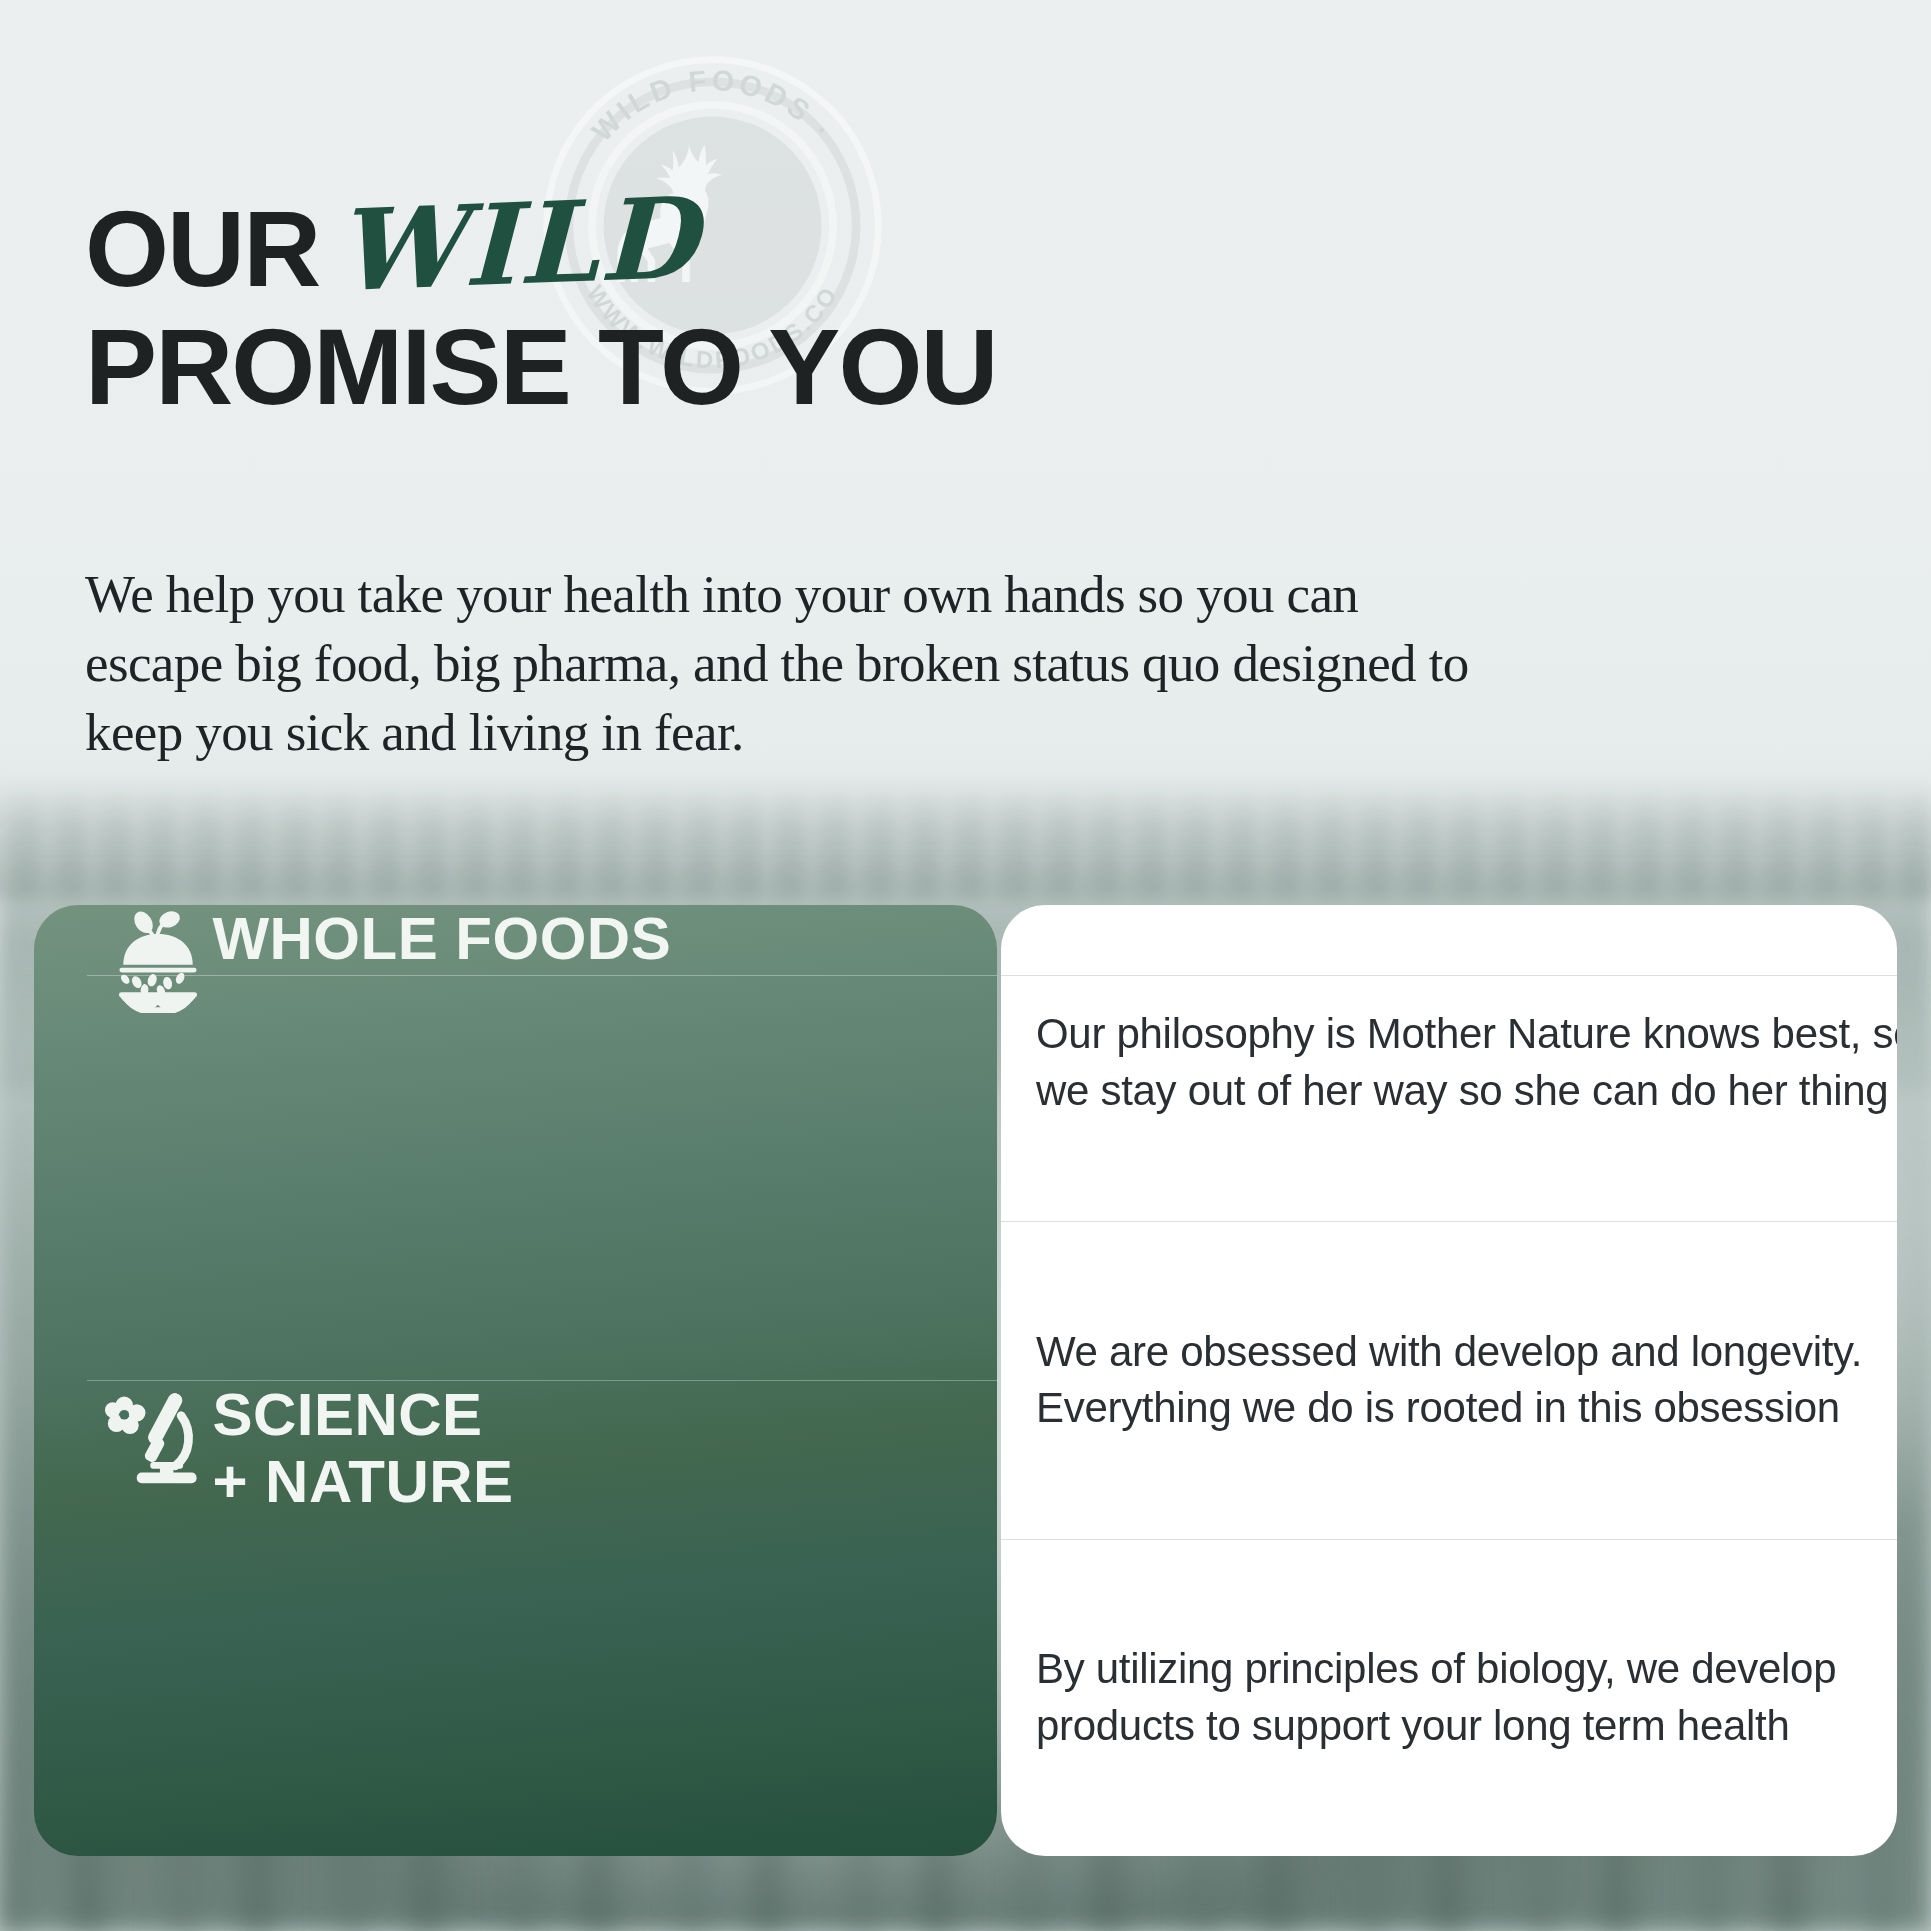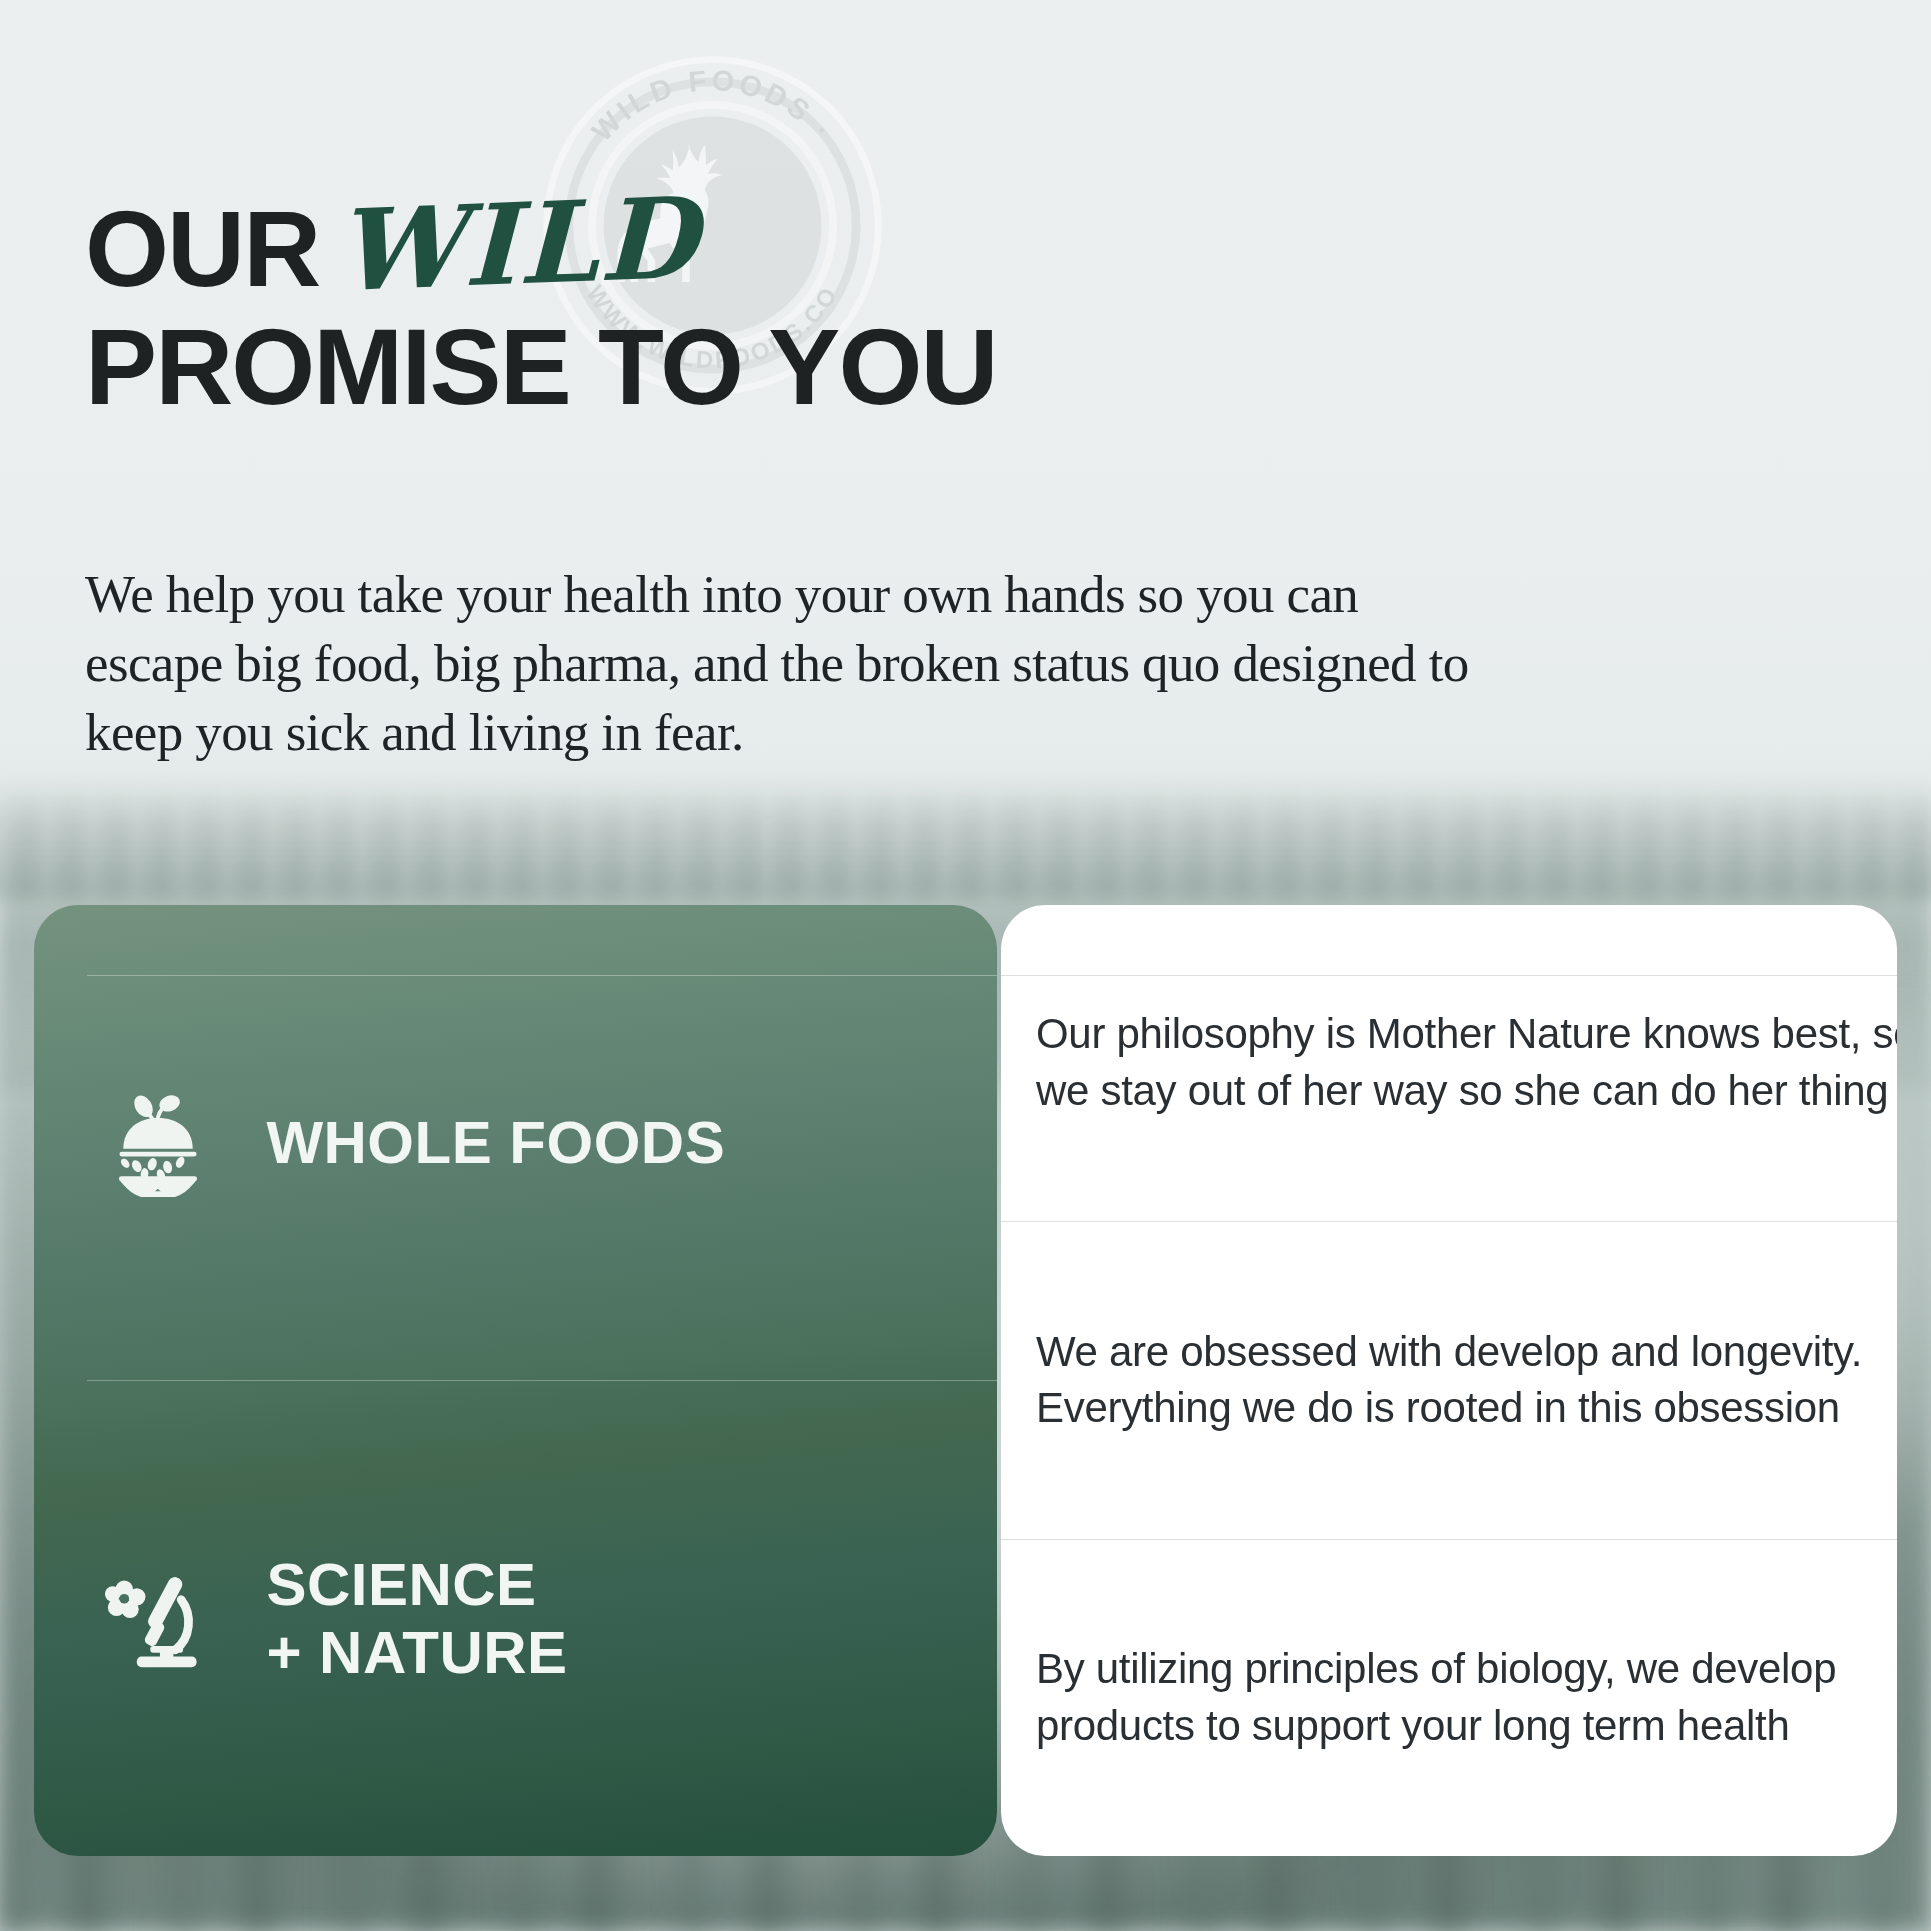--- a/index.html
+++ b/index.html
@@ -191,22 +191,20 @@
   .g-rows {
     position: absolute;
     left: 53px; top: 0;
     width: 910px; height: 951px;
     display: flex;
     flex-direction: column;
   }
   .g-row {
     flex: 1 1 0;
     display: flex;
-    align-items: center;
-    gap: 54px;
     padding-left: 17.4px;
     border-top: 1.9px solid rgba(255,255,255,.30);
   }
   .g-row:first-child { border-top: none; }
   .g-row.rule-top { border-top: 1.9px solid rgba(255,255,255,.30); }
 
   .g-divider-top {
     position: absolute;
     left: 53px; top: 70px;
     width: 910px; height: 0;

